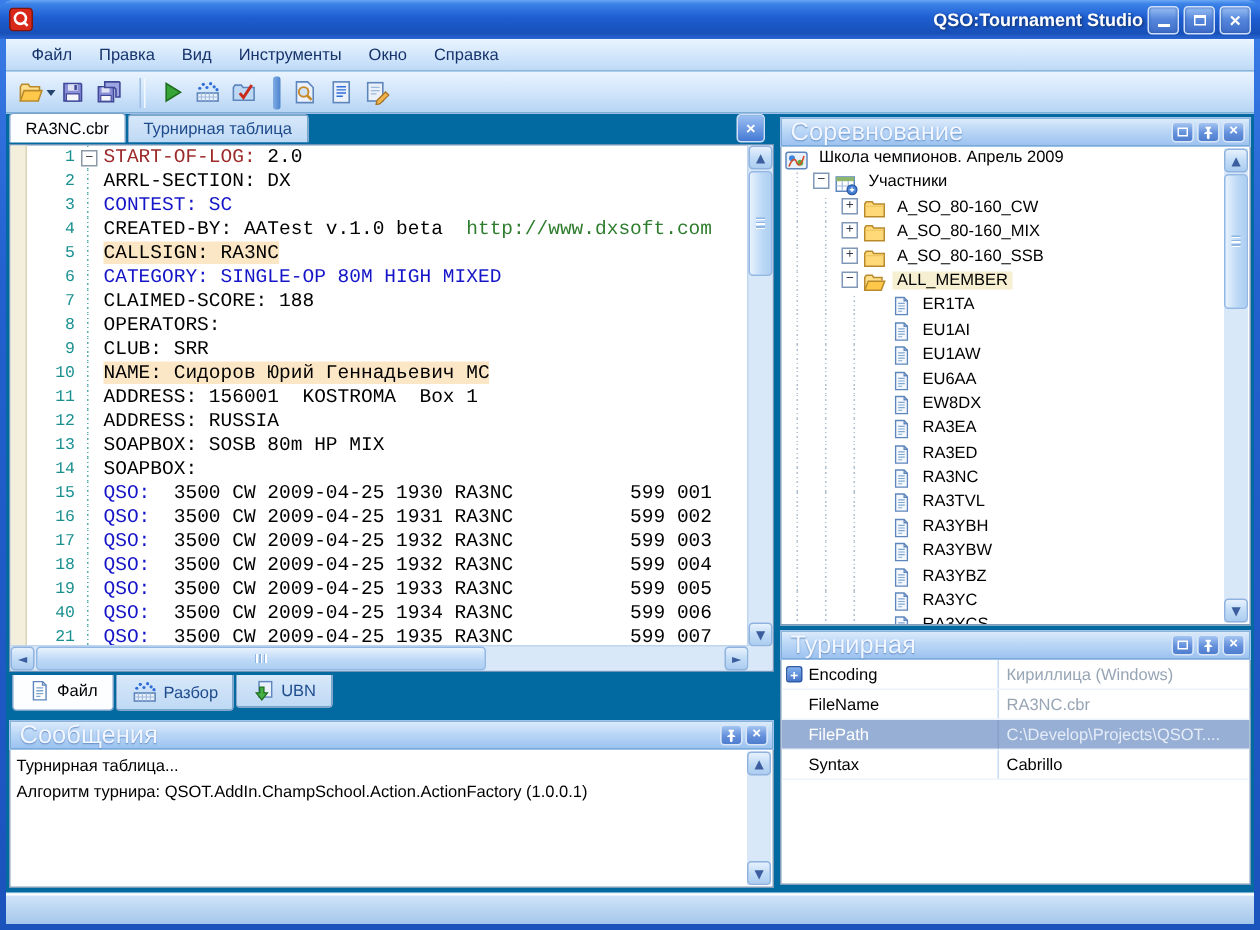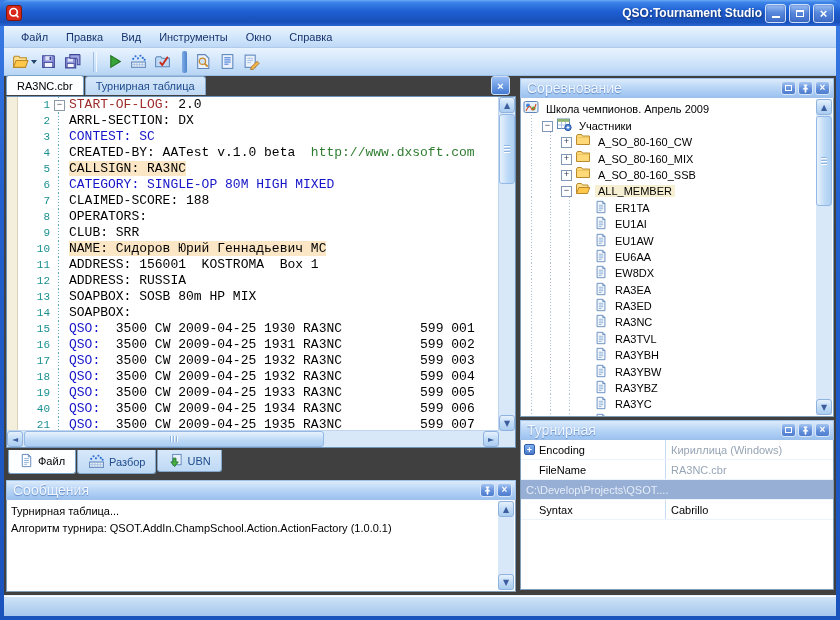--- a/index.html
+++ b/index.html
@@ -17,21 +17,21 @@
     text-shadow:1px 1px 2px #12316e;flex:1;white-space:nowrap;text-align:right;}
   .winbtn{width:21px;height:19px;margin-left:3px;border-radius:3px;
     background:linear-gradient(180deg,#9DC0F4 0%,#5788DC 45%,#3E6CC8 100%);
     border:1px solid #CFE0F8;box-shadow:inset 0 0 2px #2a58a8;
     display:flex;align-items:center;justify-content:center;box-sizing:border-box;}
   .winbtn .g-min{width:8px;height:2px;background:#fff;margin-top:8px}
   .winbtn .g-max{width:8px;height:7px;border:1px solid #fff;border-top:2px solid #fff;box-sizing:border-box}
   .winbtn .g-x{color:#fff;font-size:13px;font-weight:bold;line-height:13px}
   .applogo{width:16px;height:16px;flex:0 0 16px}
   
-  .winbody{position:absolute;top:26px;left:4px;right:4px;bottom:4px;background:#404040;overflow:hidden;text-decoration:underline;}
+  .winbody{position:absolute;top:26px;left:4px;right:4px;bottom:4px;background:#0369a1;overflow:hidden;text-decoration:underline;}
   
   .menubar{position:absolute;top:0;left:0;right:0;height:21px;
     background:linear-gradient(180deg,#EAF4FE 0%,#CBE2FA 70%,#BED8F6 100%);
     border-bottom:1px solid #B0CCEC;display:flex;align-items:center;padding-left:8px;}
   .mitem{font-size:11px;color:#16336B;padding:2px 9px;white-space:nowrap}
   
   .toolbar{position:absolute;top:22px;left:0;right:0;height:27px;
     background:linear-gradient(180deg,#E9F3FE 0%,#CFE4FA 55%,#B6D4F4 100%);
     border-bottom:1px solid #9CBEE4;display:flex;align-items:center;padding-left:8px;}
   .tgroup{display:flex;align-items:center;margin-right:4px}
@@ -85,40 +85,40 @@
     background:repeating-linear-gradient(90deg,#8FB4E2 0 1px,#fff 1px 2px,transparent 2px 3px)}
   
   .btabs{position:absolute;top:424px;left:2px;width:510px;height:26px;display:flex;align-items:flex-start;padding-left:2px;box-sizing:border-box}
   .btab{display:flex;align-items:center;gap:4px;font-size:11px;color:#1D4B8C;
     background:linear-gradient(180deg,#D7E8FA,#BFD9F4);border:1px solid #84A8CC;border-top:none;
     border-radius:0 0 3px 3px;padding:3px 10px;margin-right:1px;white-space:nowrap}
   .btab.active{background:#FDFEFF;color:#000;padding-bottom:5px;border-color:#7BA2C8}
   
   .panel-h{height:20px;background:linear-gradient(180deg,#DCEBFB 0%,#BBD7F6 45%,#9CC2F0 100%);
     border:1px solid #9FC0E8;display:flex;align-items:center;padding:0 3px 0 6px;box-sizing:border-box}
-  .panel-h .ptitle{flex:1;font-size:14px;color:#F2F7FF;text-shadow:0 1px 1px #5E88C4;white-space:nowrap}
+  .panel-h .ptitle{flex:1;font-size:17px;color:#F2F7FF;text-shadow:0 1px 1px #5E88C4;white-space:nowrap}
   .pbtn{width:15px;height:14px;margin-left:2px;border-radius:3px;box-sizing:border-box;
     background:linear-gradient(180deg,#A5C6F2 0%,#6490DC 55%,#4E7ECE 100%);
     border:1px solid #D8E6F8;display:flex;align-items:center;justify-content:center}
   .pbtn .g-float{width:7px;height:6px;border:1px solid #fff;box-sizing:border-box}
   .pbtn .g-x{color:#fff;font-size:10px;font-weight:bold;line-height:10px}
   .pbtn svg{display:block}
   
   .messages{position:absolute;top:454px;left:2px;width:510px;height:112px;}
   .msg-body{position:absolute;top:20px;left:0;right:0;bottom:0;background:#fff;border:1px solid #7F9DB9;
     border-top:none;box-sizing:border-box;overflow:hidden}
   .msg-lines{position:absolute;left:4px;top:3px;right:18px;font-size:11px;color:#000}
   .msg-lines div{line-height:17px;white-space:nowrap}
   .msb{position:absolute;right:1px;top:1px;bottom:1px;width:16px;background:#D8E8F9}
   
   .contest{position:absolute;top:52px;left:516px;width:314px;height:339px}
   .tree-body{position:absolute;top:20px;left:0;right:0;bottom:0;background:#fff;border:1px solid #7F9DB9;
     border-top:none;box-sizing:border-box;overflow:hidden}
   .tree-rows{position:absolute;left:2px;top:1px;right:18px;bottom:0;overflow:hidden}
-  .trow{height:16.4px;display:flex;align-items:flex-end;white-space:nowrap;font-size:11px;color:#000}
+  .trow{height:16.4px;display:flex;align-items:flex-start;white-space:nowrap;font-size:11px;color:#000}
   .g{display:inline-block;width:19px;height:16.4px;flex:0 0 19px;
     background:repeating-linear-gradient(180deg,#B0C0D0 0 1px,transparent 1px 3px);
     background-size:1px 100%;background-position:8px 0;background-repeat:no-repeat}
   .expander{width:9px;height:9px;flex:0 0 9px;border:1px solid #8098B8;background:#fff;color:#303848;
     font-size:9px;line-height:8px;text-align:center;margin-right:3px;box-sizing:content-box;
     font-family:"Liberation Mono",monospace}
   .noexp{width:14px;flex:0 0 14px}
   .trow .ic{margin-right:4px}
   .tlabel{padding:0 3px}
   .tlabel.hl{background:#F6EFD2}
@@ -715,20 +715,24 @@
           <span class="pcell-v">Кириллица (Windows)</span>
         </div>
         <div class="prow">
           <span class="pcell-n">
             <span class="pexp-sp"></span>
             <span>FileName</span>
           </span>
           <span class="pcell-v">RA3NC.cbr</span>
         </div>
         <div class="prow sel">
+          <span class="pcell-n">
+            <span class="pexp-sp"></span>
+            <span>FilePath</span>
+          </span>
           <span class="pcell-v">C:\Develop\Projects\QSOT....</span>
         </div>
         <div class="prow">
           <span class="pcell-n">
             <span class="pexp-sp"></span>
             <span>Syntax</span>
           </span>
           <span class="pcell-v dark">Cabrillo</span>
         </div>
       </div>

